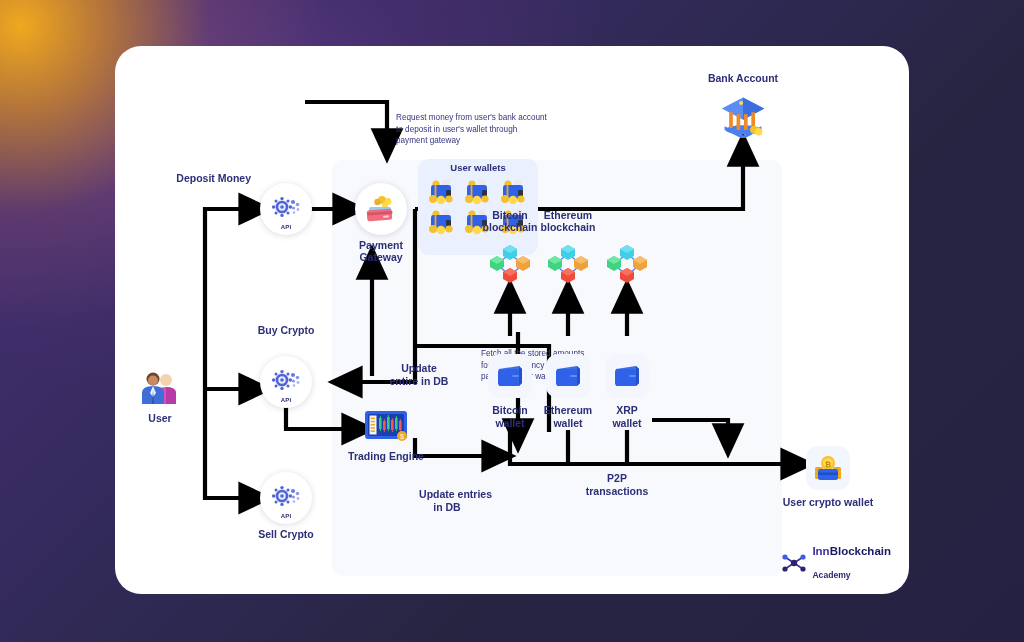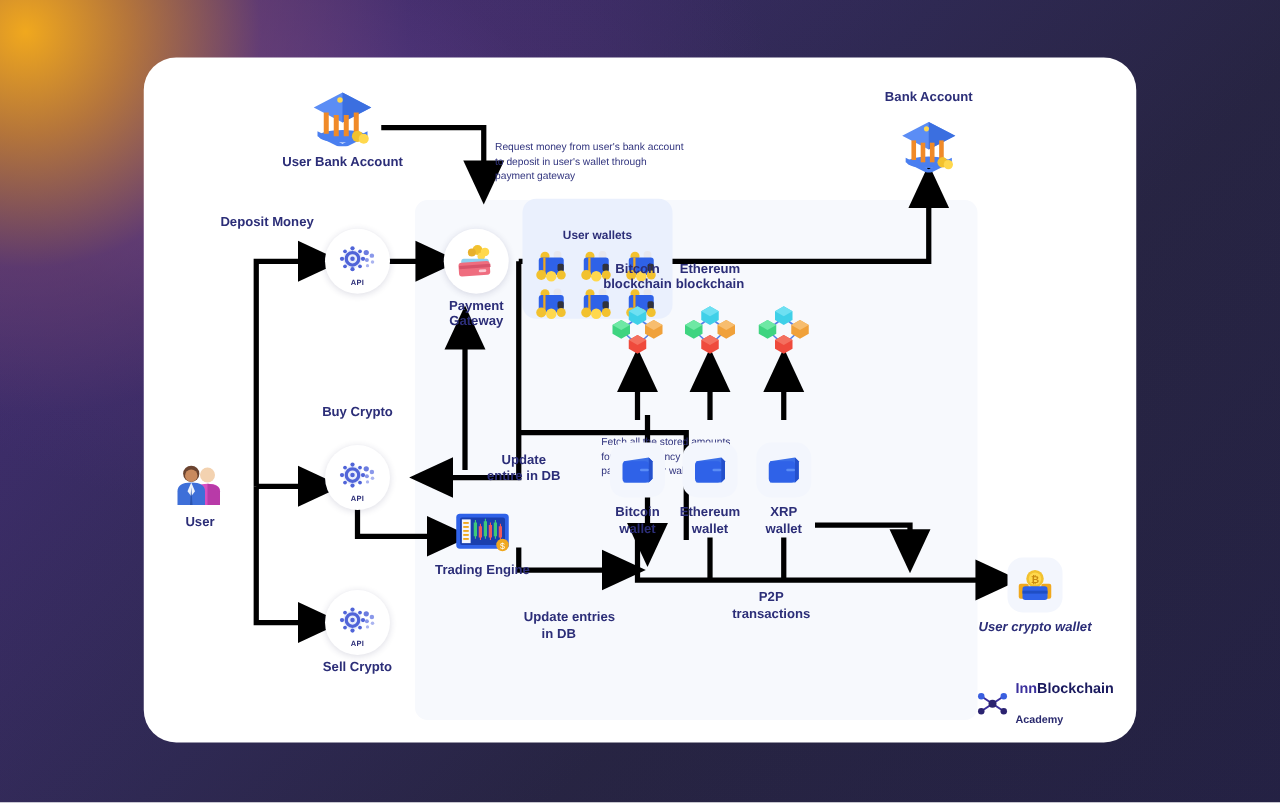--- a/index.html
+++ b/index.html
@@ -54,21 +54,21 @@
     letter-spacing: .2px;
   }
   svg.lines { position: absolute; left: 0; top: 0; width: 794px; height: 548px; pointer-events: none; }
   #wallets-box {
     position: absolute; left: 303px; top: 113px;
     width: 120px; height: 96px;
     background: #eaf0fd; border-radius: 11px;
   }
   #wallets-box .wt {
     text-align: center; font-size: 9.5px; font-weight: bold;
-    color: #2c2e78; margin-top: 24px;
+    color: #2c2e78; margin-top: 3px;
   }
   #wallets-grid {
     display: grid; grid-template-columns: repeat(3, 1fr);
     gap: 2px; padding: 5px 7px 0 7px;
   }
   #wallets-grid div { display: flex; align-items: center; justify-content: center; }
   #logo { position: absolute; right: 18px; bottom: 14px; display: flex; align-items: center; gap: 5px; }
   #logo .ltxt { line-height: 1.0; }
   #logo .l1 { font-size: 11.5px; font-weight: bold; color: #3a2f9c; }
   #logo .l1 .bold2 { color: #1a1a5e; }
@@ -122,38 +122,20 @@
         <path d="M512,290 L512,250" marker-end="url(#ah)"></path>
 
         <path d="M395,384 L395,418 L683,418" marker-end="url(#ah)"></path>
         <path d="M453,384 L453,418"></path>
         <path d="M512,384 L512,418"></path>
 
         <path d="M537,374 L613,374 L613,395" marker-end="url(#ah)"></path>
       </g>
     </svg>
 
-    <div class="node" style="left:129px; top:22px;">
-      <div style="width:60px;height:52px;display:flex;align-items:center;justify-content:center;">
-        <svg width="52" height="46" viewBox="0 0 52 46">
-          <ellipse cx="26" cy="38" rx="19" ry="5" fill="#4a7ff0"></ellipse>
-          <path d="M26 3 L49 15 L26 27 L3 15 Z" fill="#5b8df5"></path>
-          <path d="M26 3 L49 15 L26 27 Z" fill="#3b6fe0"></path>
-          <rect x="11" y="19" width="4" height="17" fill="#f08a28"></rect>
-          <rect x="19" y="21" width="4" height="17" fill="#f08a28"></rect>
-          <rect x="27" y="21" width="4" height="17" fill="#f08a28"></rect>
-          <rect x="35" y="19" width="4" height="17" fill="#f08a28"></rect>
-          <path d="M6 34 L26 44 L46 34 L46 38 L26 48 L6 38 Z" fill="#4a7ff0"></path>
-          <circle cx="38" cy="38" r="4.5" fill="#f2c12e"></circle>
-          <circle cx="43" cy="40" r="4" fill="#ffd84d"></circle>
-          <circle cx="24" cy="9" r="2.2" fill="#ffd84d"></circle>
-        </svg>
-      </div>
-      <div class="lbl" style="left:-31px; top:56px; width:122px;">User Bank Account</div>
-    </div>
 
     <div class="node" style="left:598px; top:44px;">
       <div style="width:60px;height:52px;display:flex;align-items:center;justify-content:center;">
         <svg width="48" height="44" viewBox="0 0 52 46">
           <ellipse cx="26" cy="38" rx="19" ry="5" fill="#4a7ff0"></ellipse>
           <path d="M26 3 L49 15 L26 27 L3 15 Z" fill="#5b8df5"></path>
           <path d="M26 3 L49 15 L26 27 Z" fill="#3b6fe0"></path>
           <rect x="11" y="19" width="4" height="17" fill="#f08a28"></rect>
           <rect x="19" y="21" width="4" height="17" fill="#f08a28"></rect>
           <rect x="27" y="21" width="4" height="17" fill="#f08a28"></rect>
@@ -510,21 +492,21 @@
         <svg width="32" height="28" viewBox="0 0 32 28">
           <circle cx="16" cy="9" r="7" fill="#f2c12e"></circle>
           <circle cx="16" cy="9" r="5" fill="#ffd84d"></circle>
           <text x="16" y="12.5" font-size="8" fill="#c98a10" text-anchor="middle" font-family="Liberation Sans" font-weight="bold">₿</text>
           <rect x="3" y="13" width="8" height="12" rx="1.6" fill="#f0a81e"></rect>
           <rect x="21" y="13" width="8" height="12" rx="1.6" fill="#f0a81e"></rect>
           <rect x="6" y="15" width="20" height="11" rx="2.2" fill="#2f62e8"></rect>
           <rect x="6" y="18.5" width="20" height="2.4" fill="#1f4ec4"></rect>
         </svg>
       </div>
-      <div class="lbl" style="left:-41px; top:50px; width:126px;font-style:italic;">User crypto wallet</div>
+      <div class="lbl" style="left:-41px; top:50px; width:126px;">User crypto wallet</div>
     </div>
 
     <div id="logo">
       <svg width="26" height="22" viewBox="0 0 26 22">
         <g stroke="#3a2f9c" stroke-width="1.6" fill="none">
           <line x1="4" y1="5" x2="13" y2="11"></line>
             <line x1="22" y1="5" x2="13" y2="11"></line>
           <line x1="4" y1="17" x2="13" y2="11"></line>
             <line x1="22" y1="17" x2="13" y2="11"></line>
         </g>

